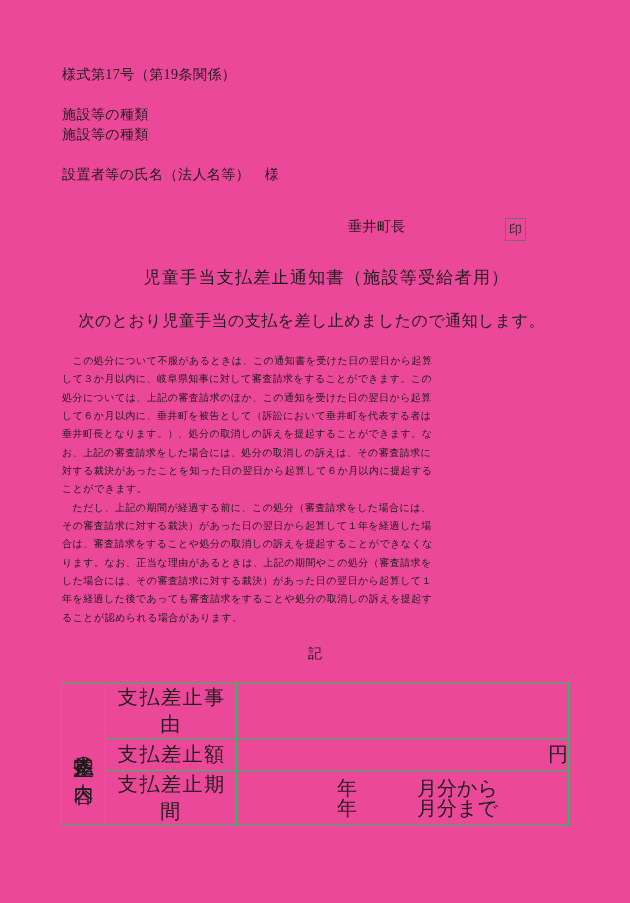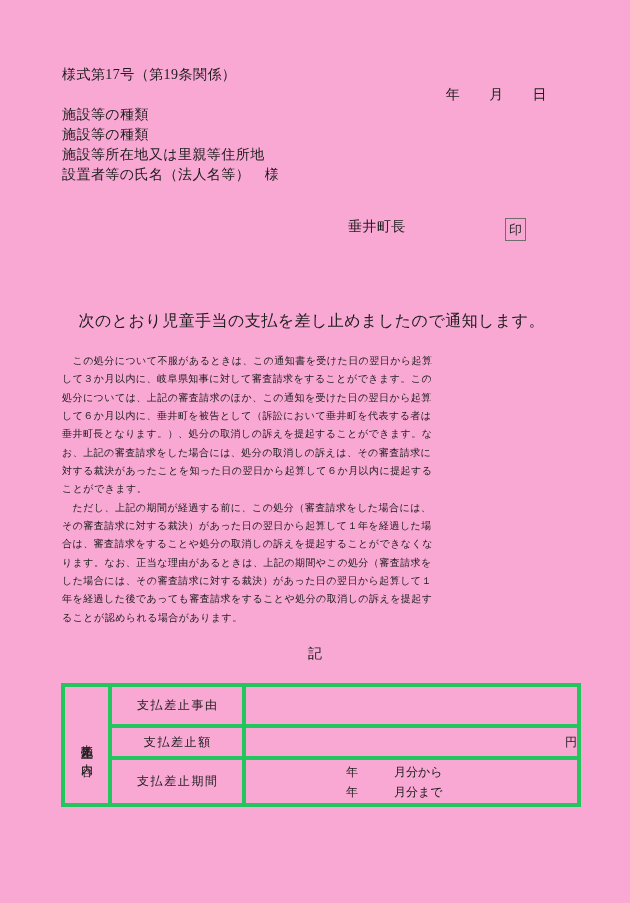--- a/index.html
+++ b/index.html
@@ -5,21 +5,21 @@
   html, body { margin: 0; padding: 0; }
   body {
     width: 630px; height: 903px;
     background: #fbfbfb;
     font-family: "Liberation Serif", "DejaVu Serif", serif;
     color: #1c1c1c;
   }
   .page {
     position: relative;
     width: 630px; height: 903px;
-    background: #f9a8d4;
+    background: #ec4899;
     overflow: hidden;
   }
   .abs { position: absolute; }
   .line {
     font-size: 14px;
     line-height: 20px;
     letter-spacing: 0.45px;
     white-space: pre;
   }
   .form-number { top: 65px; left: 62px; }
@@ -60,23 +60,23 @@
     font-size: 14px; line-height: 20px;
   }
   table.stop-table {
     position: absolute;
     top: 683px; left: 61px;
     border-collapse: collapse;
     table-layout: fixed;
     width: 504px;
   }
   table.stop-table td {
-    border: 4px solid #22c55e;
+    border: 1px solid #22c55e;
     padding: 0;
-    font-size: 12px;
+    font-size: 20px;
     vertical-align: middle;
   }
   td.vhead { width: 43px; text-align: center; }
   td.vhead .vtext {
     writing-mode: vertical-rl;
     text-orientation: upright;
     letter-spacing: 1px;
     line-height: 43px;
     margin: 0 auto;
     height: 112px;
@@ -94,30 +94,29 @@
     padding-left: 100px;
   }
 </style>
 </head>
 <body>
 
 <div class="page">
 
   <div class="abs line form-number">様式第17号（第19条関係）</div>
 
-  <div class="abs line date-line">年　　月　　日</div>
 
   <div class="abs line addr-1">施設等の種類</div>
   <div class="abs line addr-2">施設等の種類</div>
-  <div class="abs line addr-3">施設等所在地又は里親等住所地</div>
   <div class="abs line addr-4">設置者等の氏名（法人名等）　様</div>
 
   <div class="abs mayor-line">垂井町長</div>
   <div class="abs seal-box">印</div>
 
+  <div class="abs doc-title">児童手当支払差止通知書（施設等受給者用）</div>
 
   <div class="abs intro">　次のとおり児童手当の支払を差し止めましたので通知します。</div>
 
   <div class="abs body-text">
     <div class="para">　この処分について不服があるときは、この通知書を受けた日の翌日から起算
 して３か月以内に、岐阜県知事に対して審査請求をすることができます。この
 処分については、上記の審査請求のほか、この通知を受けた日の翌日から起算
 して６か月以内に、垂井町を被告として（訴訟において垂井町を代表する者は
 垂井町長となります。）、処分の取消しの訴えを提起することができます。な
 お、上記の審査請求をした場合には、処分の取消しの訴えは、その審査請求に

